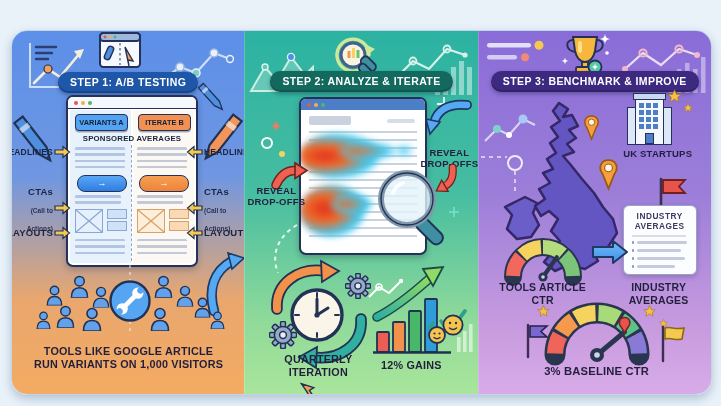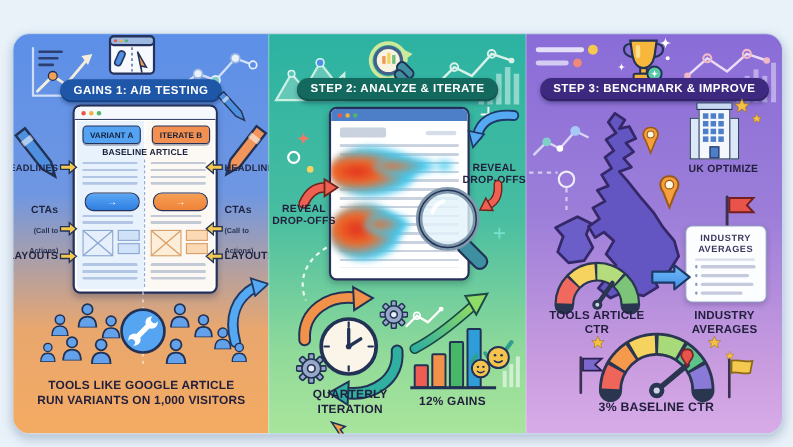--- a/index.html
+++ b/index.html
@@ -135,21 +135,21 @@
 
     <svg class="abs" style="left:148px;top:10px" width="76" height="48" viewBox="0 0 76 48">
       <polyline points="4,38 20,26 36,32 54,12 70,18" stroke="rgba(236,243,252,.8)" stroke-width="2.2" fill="none"></polyline>
       <circle cx="20" cy="26" r="4" fill="#e9f1fb" stroke="#9db8e0" stroke-width="1.5"></circle>
       <circle cx="36" cy="32" r="4" fill="#7fd0c8" stroke="#e9f1fb" stroke-width="1.5"></circle>
       <circle cx="54" cy="12" r="4" fill="#e9f1fb" stroke="#9db8e0" stroke-width="1.5"></circle>
       <circle cx="70" cy="18" r="3.4" fill="#5c8fe8" stroke="#e9f1fb" stroke-width="1.5"></circle>
       <circle cx="4" cy="38" r="3" fill="#7fd0c8"></circle>
     </svg>
 
-    <div class="badge b1" style="top:41px">GAINS 1: A/B TESTING</div>
+    <div class="badge b1" style="top:41px">STEP 1: A/B TESTING</div>
 
     <svg class="abs" style="left:192px;top:48px;transform:rotate(-42deg)" width="16" height="38" viewBox="0 0 24 56">
       <path d="M7,3 H17 V39 L12,51 L7,39 Z" fill="#4f8fe0" stroke="#223255" stroke-width="2"></path>
       <rect x="7" y="10" width="10" height="5" fill="rgba(255,255,255,.55)"></rect>
     </svg>
     <svg class="abs" style="left:10px;top:80px;transform:rotate(-38deg)" width="26" height="60" viewBox="0 0 24 56">
       <path d="M7,3 H17 V39 L12,51 L7,39 Z" fill="#4f8fe0" stroke="#223255" stroke-width="2"></path>
       <rect x="7" y="10" width="10" height="5" fill="rgba(255,255,255,.55)"></rect>
       <circle cx="12" cy="48" r="1.6" fill="#223255"></circle>
     </svg>
@@ -160,23 +160,23 @@
     </svg>
 
     <div class="browser">
       <div class="bbar">
         <span class="dotc" style="background:#e8564a"></span>
         <span class="dotc" style="background:#f2b33d"></span>
         <span class="dotc" style="background:#4db86a"></span>
       </div>
       <div class="colA-bg"></div>
       <div class="colB-bg"></div>
-      <div class="variant va">VARIANT A</div>
+      <div class="variant va">VARIANTS A</div>
       <div class="variant vb">ITERATE B</div>
-      <div class="sponsored">BASELINE ARTICLE</div>
+      <div class="sponsored">SPONSORED AVERAGES</div>
       <div class="bdivider"></div>
       <div class="tlines" style="left:7px;top:50px;width:50px;height:21px;background:repeating-linear-gradient(180deg,#b3c5e4 0 2.5px,transparent 2.5px 6.3px)"></div>
       <div class="tlines" style="left:69px;top:50px;width:50px;height:21px;background:repeating-linear-gradient(180deg,#c3cad6 0 2.5px,transparent 2.5px 6.3px)"></div>
       <div class="cta ctaA">
             <span>→</span>
           </div>
       <div class="cta ctaB">
             <span>→</span>
           </div>
       <div class="tlines" style="left:7px;top:98px;width:46px;height:9px;background:repeating-linear-gradient(180deg,#b3c5e4 0 2.5px,transparent 2.5px 6.3px)"></div>
@@ -535,21 +535,21 @@
             <div style="background:#4d7ec8"></div>
         <div style="background:#4d7ec8"></div>
             <div style="background:#4d7ec8"></div>
             <div style="background:#4d7ec8"></div>
         <div style="background:#4d7ec8"></div>
             <div style="background:#4d7ec8"></div>
             <div style="background:#4d7ec8"></div>
       </div>
       <div class="abs" style="left:20px;top:42px;width:7px;height:9px;background:#4d7ec8;border:1px solid #24315a"></div>
     </div>
-    <div class="cap" style="left:136px;top:116px;width:86px;font-size:9.5px">UK OPTIMIZE</div>
+    <div class="cap" style="left:136px;top:116px;width:86px;font-size:9.5px">UK STARTUPS</div>
 
     <svg class="abs" style="left:188px;top:58px" width="15" height="15">
           <use href="#star5" width="15" height="15"></use>
         </svg>
     <svg class="abs" style="left:204px;top:72px" width="10" height="10">
           <use href="#star5" width="10" height="10"></use>
         </svg>
 
     <svg class="abs" style="left:176px;top:146px" width="34" height="36" viewBox="0 0 34 36">
       <line x1="6" y1="2" x2="6" y2="34" stroke="#3a3050" stroke-width="2.6" stroke-linecap="round"></line>

